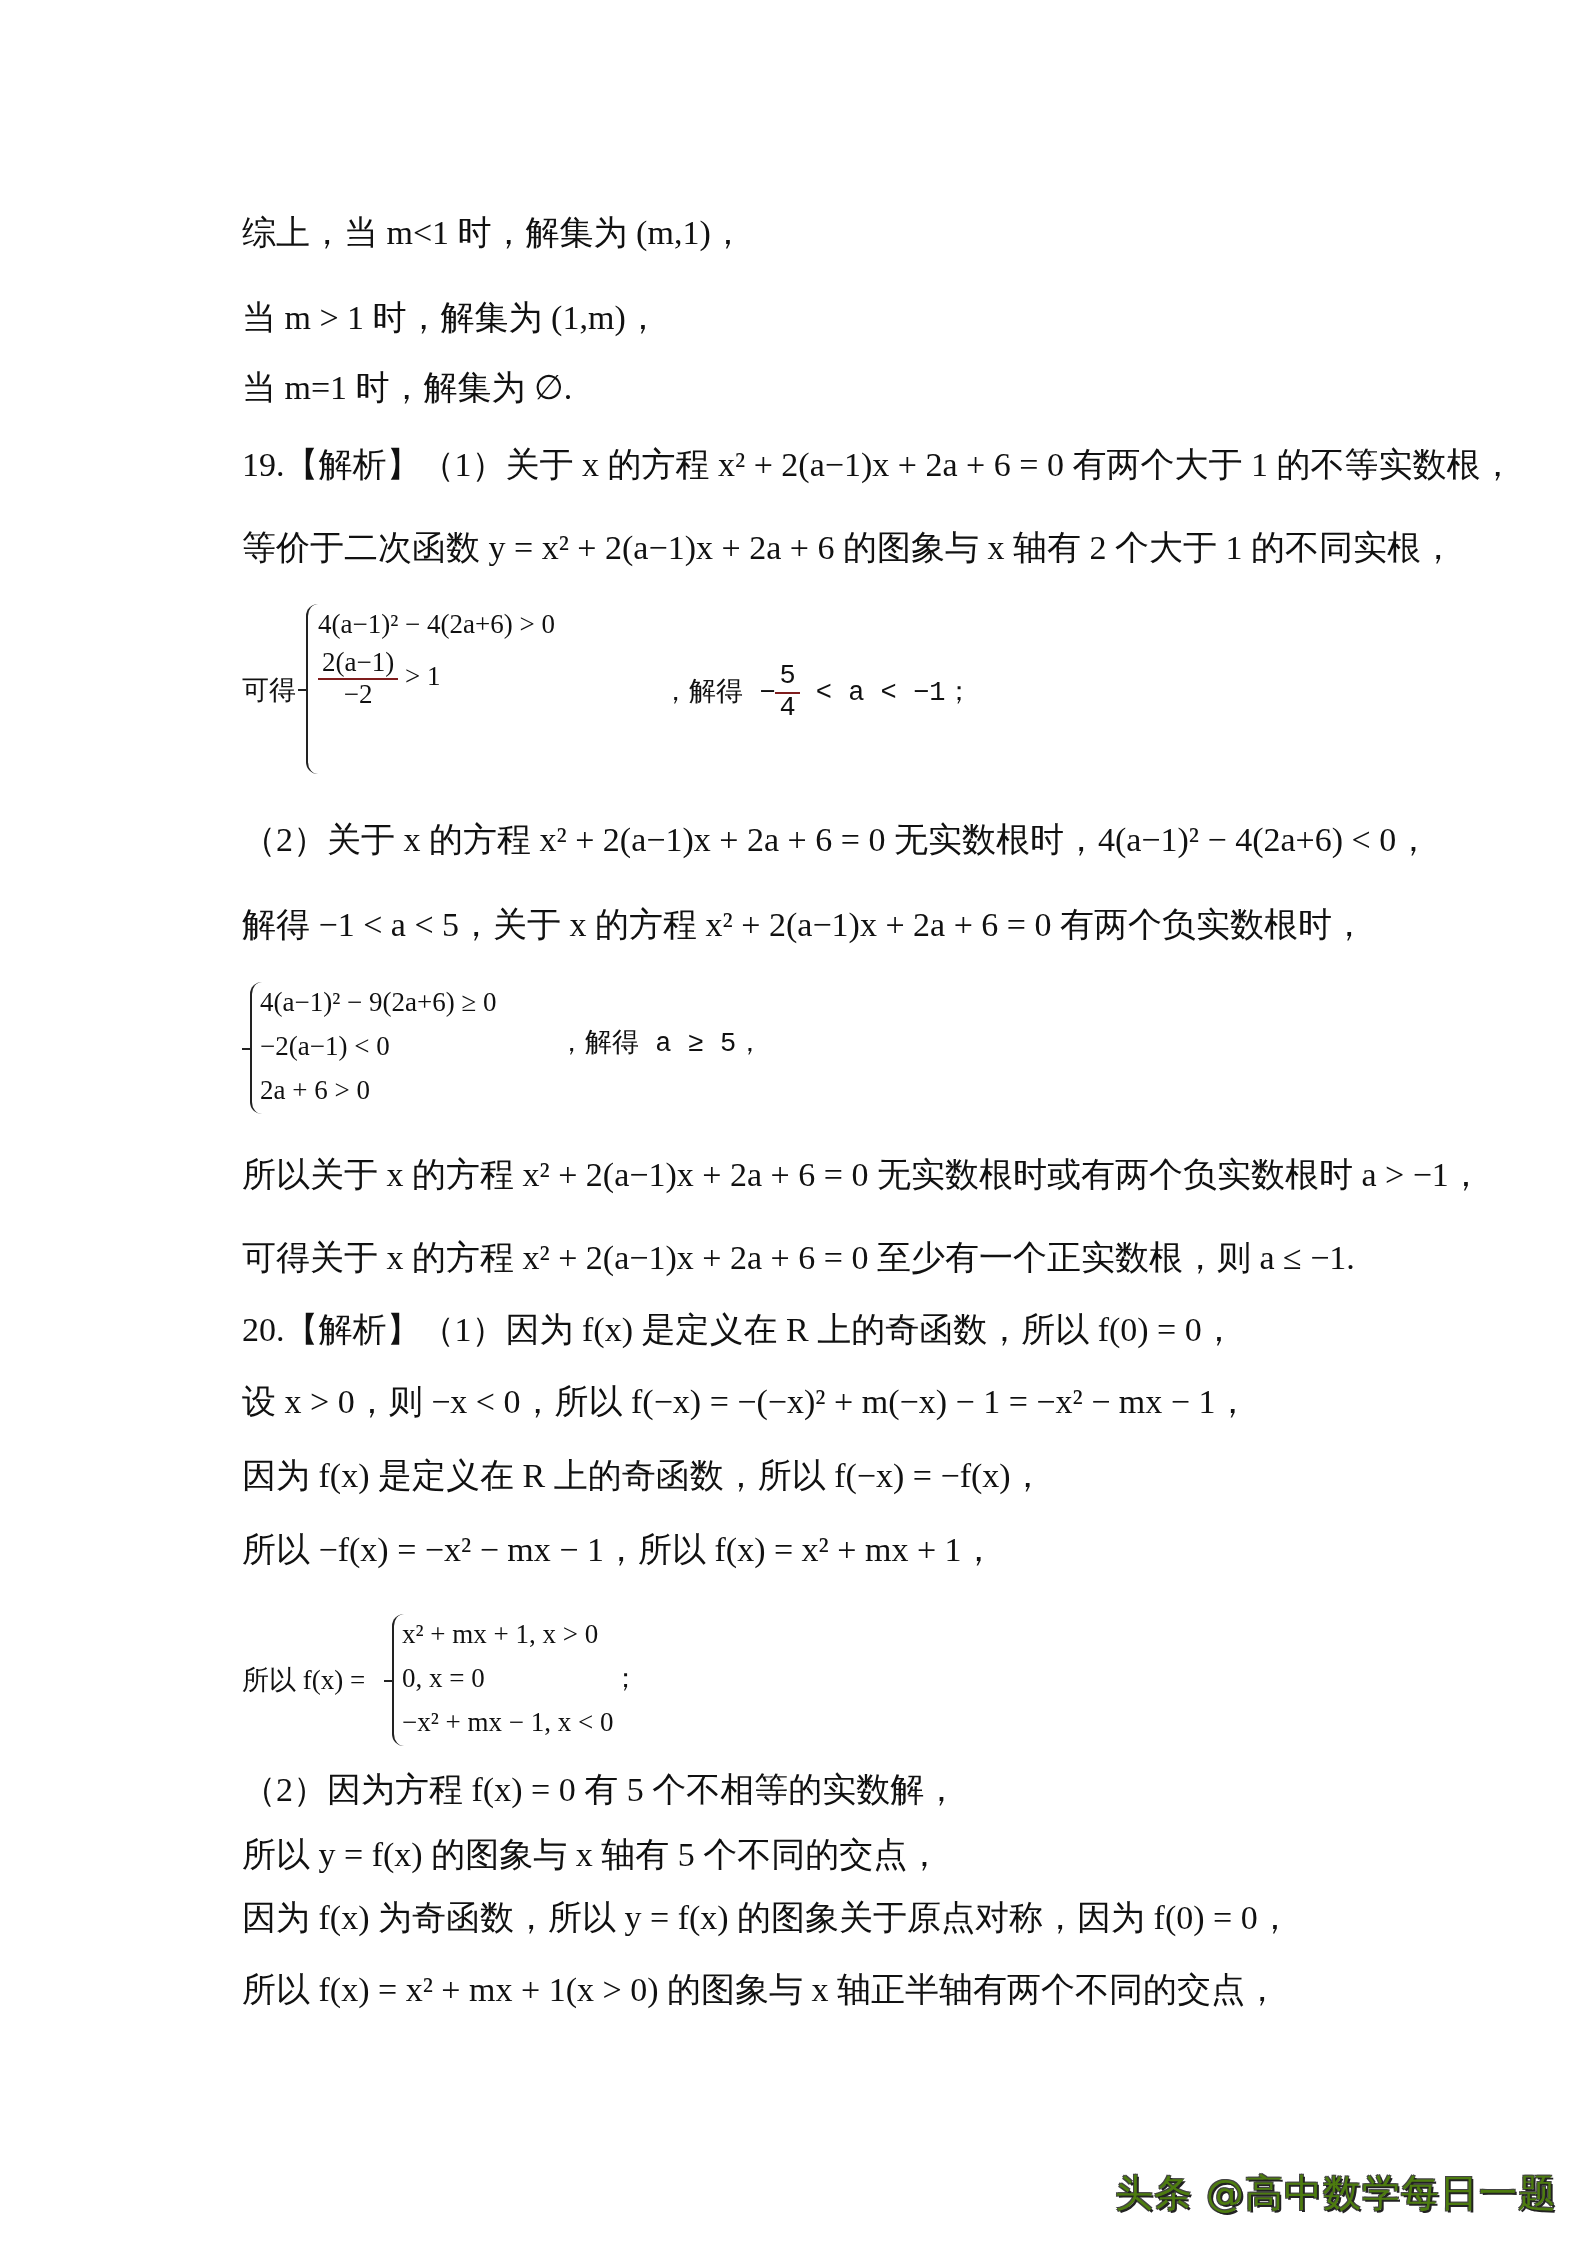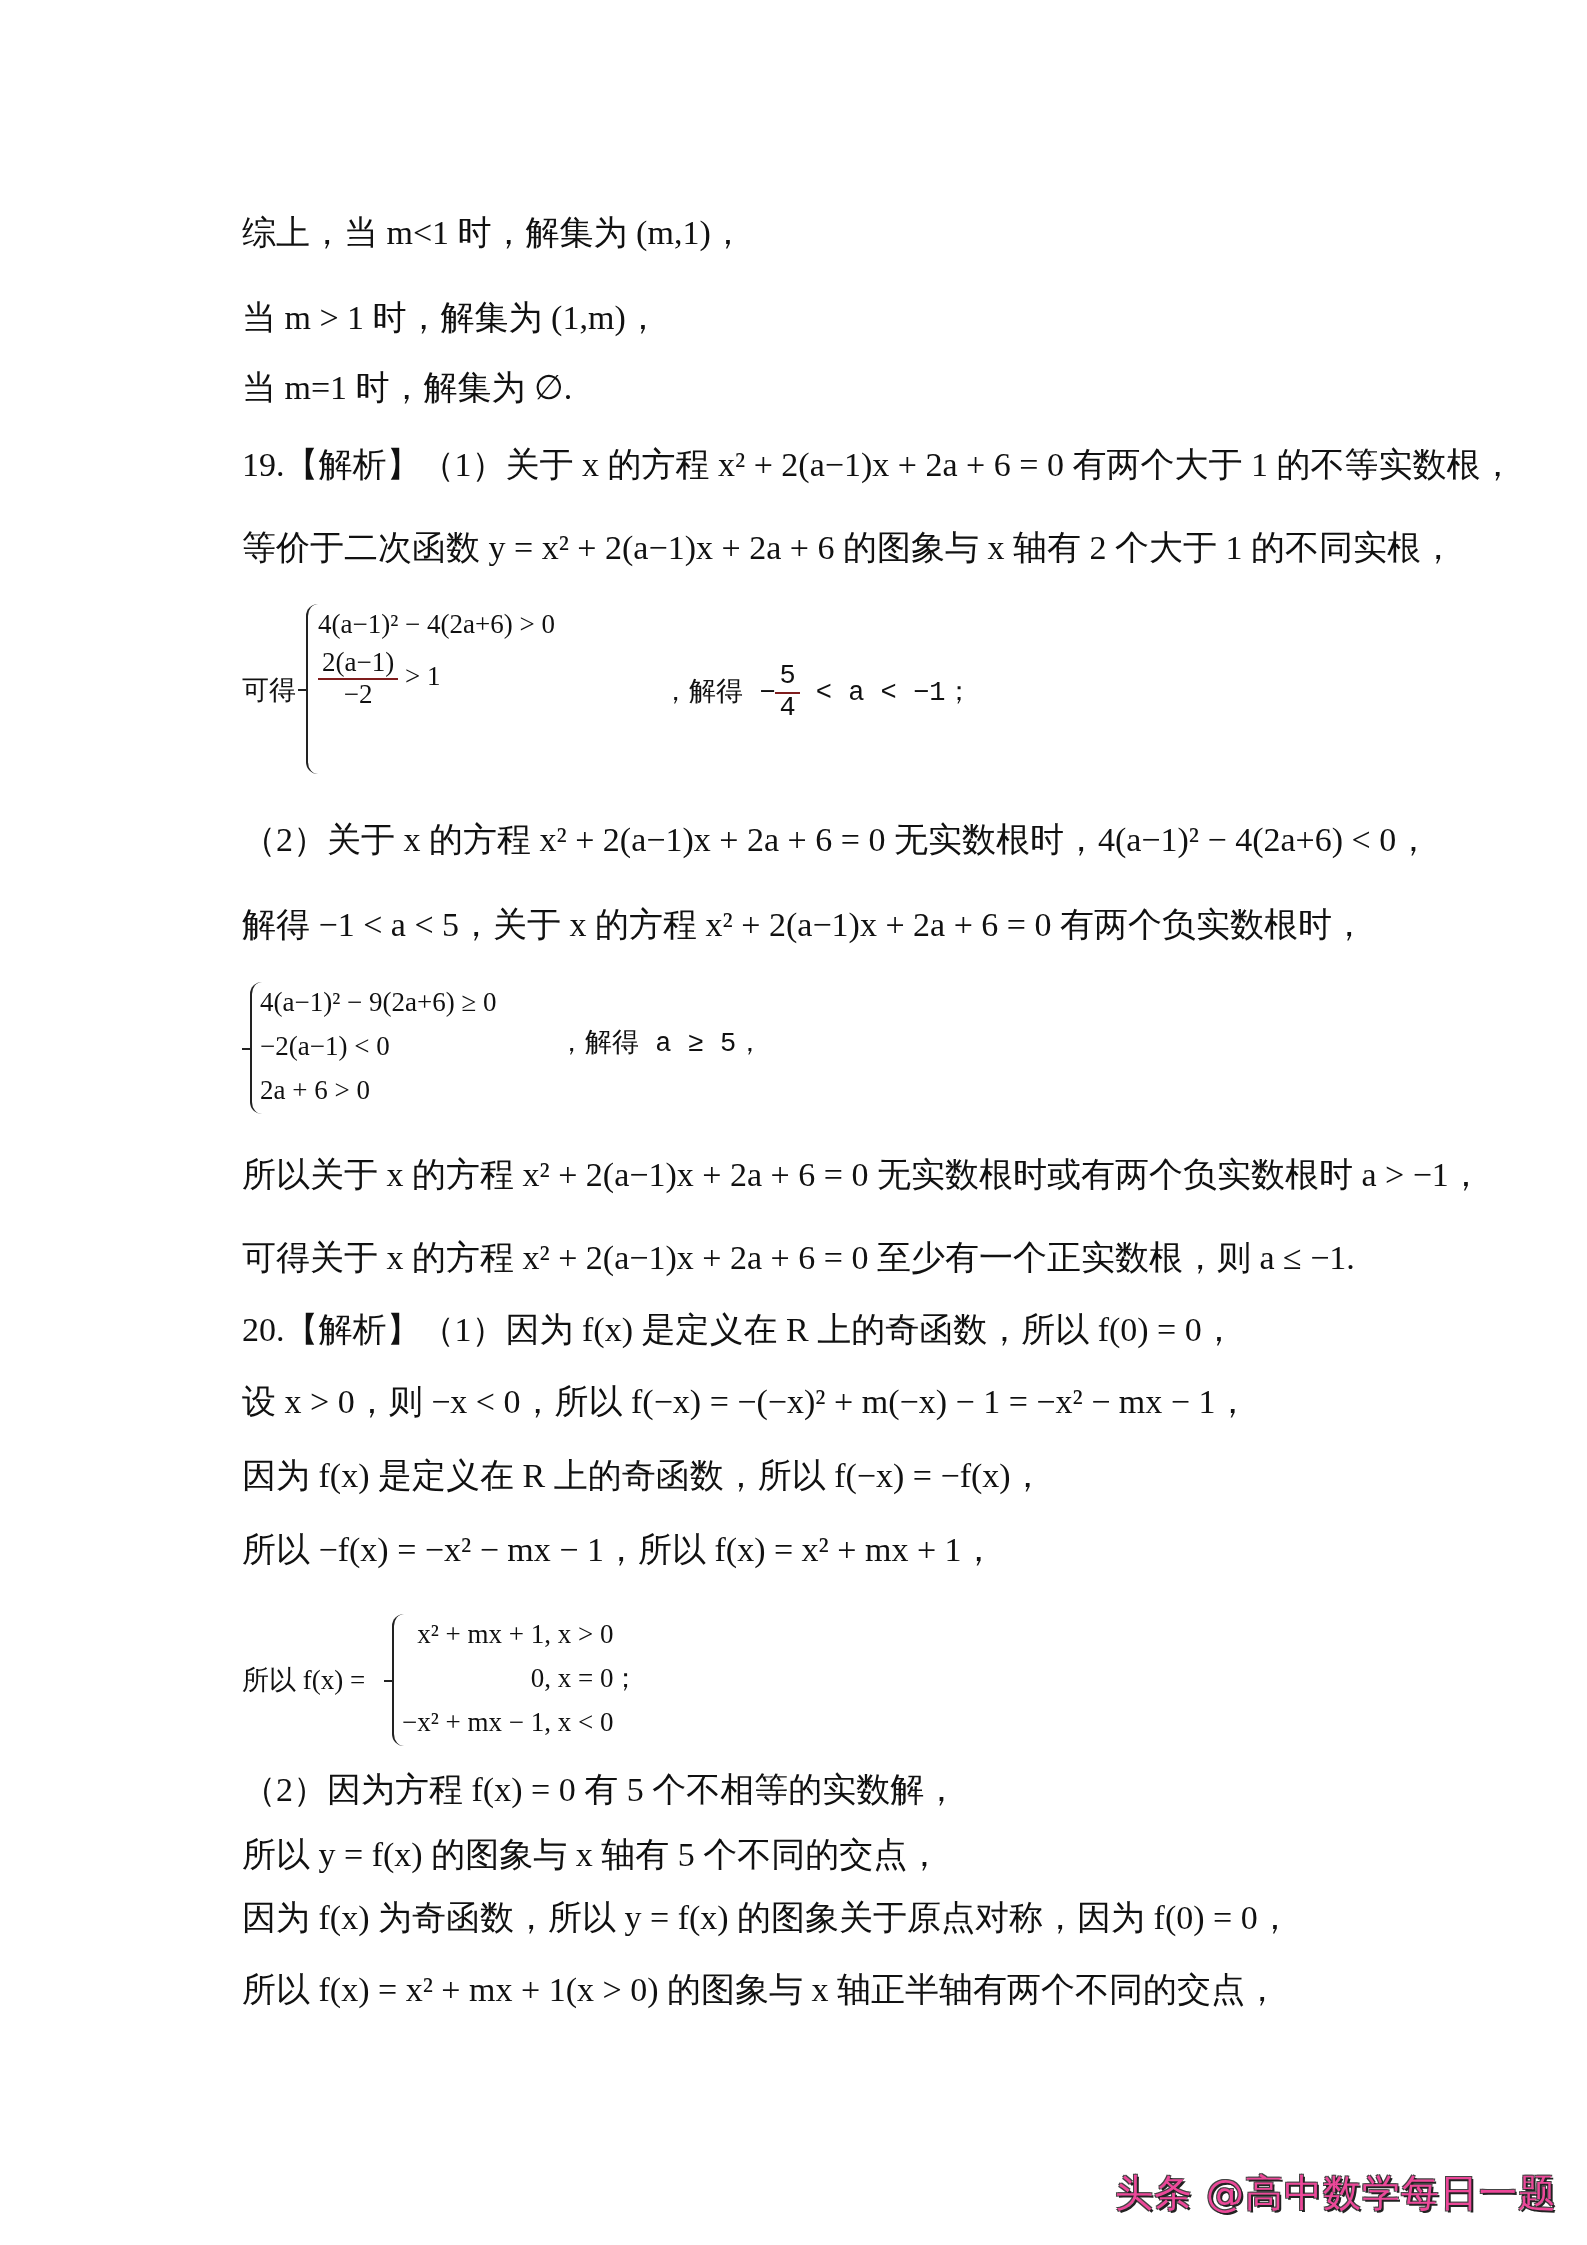--- a/index.html
+++ b/index.html
@@ -10,21 +10,21 @@
   .sys .lead { position: absolute; top: 50%; transform: translateY(-50%); white-space: nowrap; }
   .brace { position: absolute; border-left: 2px solid #222; border-radius: 14px 0 0 14px; }
   .brace::before { content: ""; position: absolute; left: -10px; top: 50%; width: 10px; height: 2px; background: #222; }
   .rows { position: absolute; }
   .row { white-space: nowrap; height: 44px; line-height: 44px; }
   .frac { display: inline-block; vertical-align: middle; text-align: center; line-height: 1.1; }
   .frac .num { display: block; border-bottom: 2px solid #7f1d1d; padding: 0 4px; }
   .frac .den { display: block; }
   .tail { position: absolute; white-space: nowrap; font-family: Liberation Mono, monospace; }
   .watermark { position: absolute; right: 30px; top: 2168px; font-family: "DejaVu Sans", sans-serif;
-               font-size: 38px; color: #ec4899; letter-spacing: 1px;
+               font-size: 38px; color: #4d7c0f; letter-spacing: 1px;
                text-shadow: 2px 2px 0 #222, -1px -1px 0 #444, 1px -1px 0 #444, -1px 1px 0 #444; }
 </style>
 </head>
 <body>
 
 <div>
 
   <div class="line" style="top:213px">综上，当 m&lt;1 时，解集为 (m,1)，</div>
   <div class="line" style="top:298px">当 m &gt; 1 时，解集为 (1,m)，</div>
   <div class="line" style="top:368px">当 m=1 时，解集为 ∅.</div>
@@ -66,21 +66,21 @@
   <div class="line" style="top:1238px">可得关于 x 的方程 x² + 2(a−1)x + 2a + 6 = 0 至少有一个正实数根，则 a ≤ −1.</div>
 
   <div class="line" style="top:1310px">20.【解析】（1）因为 f(x) 是定义在 R 上的奇函数，所以 f(0) = 0，</div>
   <div class="line" style="top:1382px">设 x &gt; 0，则 −x &lt; 0，所以 f(−x) = −(−x)² + m(−x) − 1 = −x² − mx − 1，</div>
   <div class="line" style="top:1456px">因为 f(x) 是定义在 R 上的奇函数，所以 f(−x) = −f(x)，</div>
   <div class="line" style="top:1530px">所以 −f(x) = −x² − mx − 1，所以 f(x) = x² + mx + 1，</div>
 
   <div class="sys" style="top:1610px; height:140px; width:800px;">
     <span class="lead" style="left:0">所以 f(x) =</span>
     <div class="brace" style="left:150px; top:4px; height:132px; width:10px;"></div>
-    <div class="rows" style="left:160px; top:2px;text-align:right;">
+    <div class="rows" style="left:160px; top:2px;">
       <div class="row">x² + mx + 1, x &gt; 0</div>
       <div class="row">0, x = 0</div>
       <div class="row">−x² + mx − 1, x &lt; 0</div>
     </div>
     <div class="tail" style="left:370px; top:50px;">；</div>
   </div>
 
   <div class="line" style="top:1770px">（2）因为方程 f(x) = 0 有 5 个不相等的实数解，</div>
   <div class="line" style="top:1835px">所以 y = f(x) 的图象与 x 轴有 5 个不同的交点，</div>
   <div class="line" style="top:1898px">因为 f(x) 为奇函数，所以 y = f(x) 的图象关于原点对称，因为 f(0) = 0，</div>

